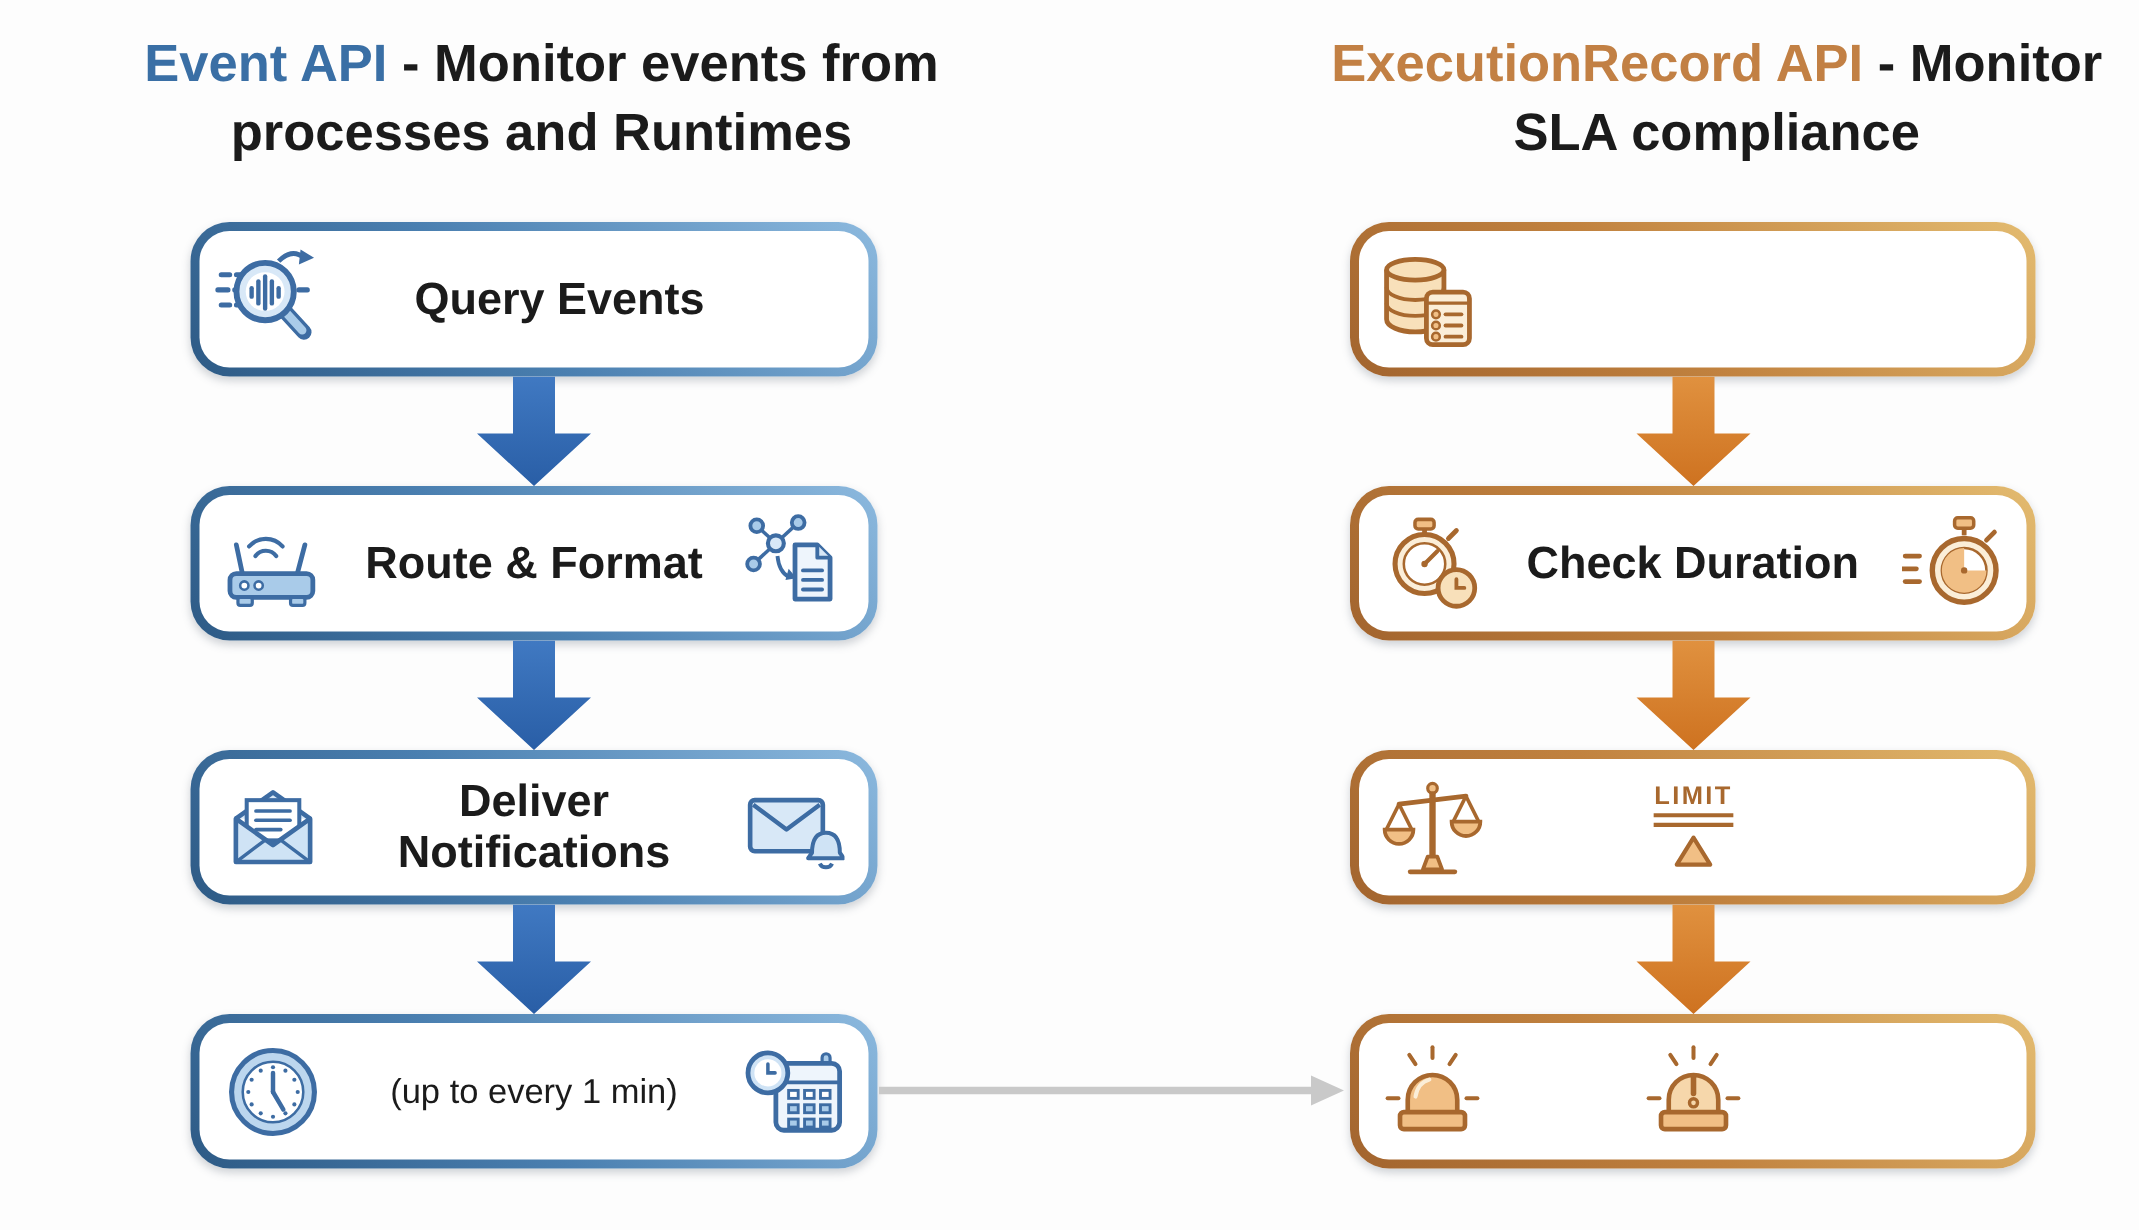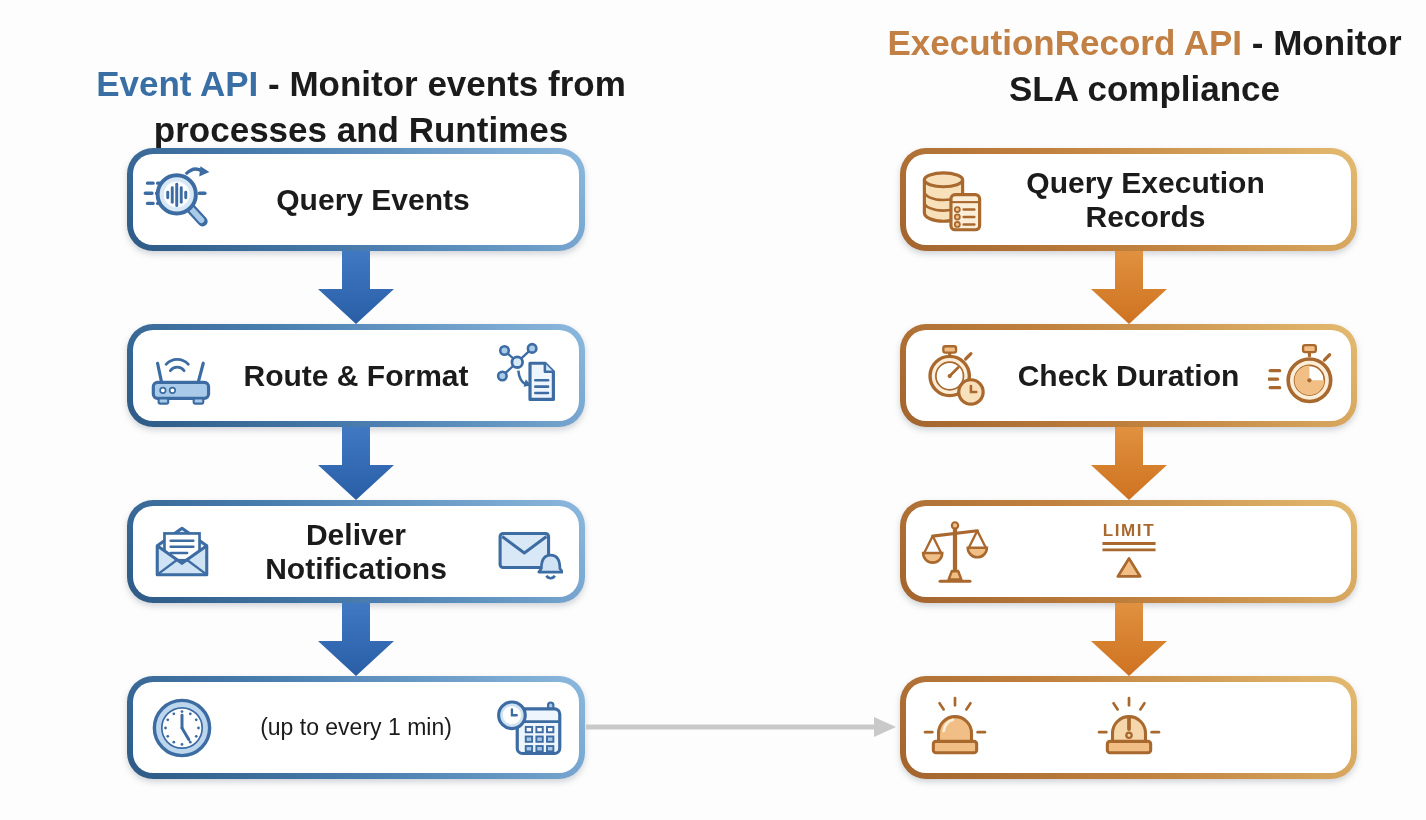--- a/index.html
+++ b/index.html
@@ -2,21 +2,21 @@
 <html><head>
 <meta charset="utf-8">
 <style>
   * { margin:0; padding:0; box-sizing:border-box; }
   html,body { background:#ffffff; }
   body { font-family:"Liberation Sans", sans-serif; color:#1b1b1b; }
 
   .canvas { position:relative; width:1426px; height:820px; background:#fdfdfd; overflow:hidden; }
 
   .title { position:absolute; font-weight:700; font-size:35px; line-height:46px; text-align:center; }
-  .left-title  { left:16px;  top:20px; width:690px;margin-top:41px; }
+  .left-title  { left:16px;  top:20px; width:690px; }
   .right-title { left:872px; top:20px; width:545px; }
   .accent-blue   { color:#3a6fa5; }
   .accent-orange { color:#c28044; }
 
   .column { position:absolute; top:148px; display:flex; flex-direction:column; }
   .left-col  { left:127px; width:458px; }
   .right-col { left:900px; width:457px; }
 
   .box { height:103px; border-radius:26px; padding:6px; box-shadow:0 3px 6px rgba(90,100,115,0.28); }
   .box.blue   { background:linear-gradient(45deg,#2d5a85 0%,#4a7fb0 45%,#8cb9de 100%); }
@@ -254,23 +254,20 @@
               <circle cx="37" cy="48" r="2.4" fill="#f1bf85" stroke="#a8682e" stroke-width="1.6"></circle>
               <circle cx="37" cy="55" r="2.4" fill="#f1bf85" stroke="#a8682e" stroke-width="1.6"></circle>
               <g stroke="#a8682e" stroke-width="2.4" stroke-linecap="round">
                 <line x1="43" y1="41" x2="53" y2="41"></line>
                   <line x1="43" y1="48" x2="53" y2="48"></line>
                   <line x1="43" y1="55" x2="53" y2="55"></line>
               </g>
             </g>
           </svg>
         </span>
-        <div class="label-cell">
-          <div class="step-label">Query Execution Records</div>
-        </div>
         <span class="icon-cell"></span>
       </div>
     </div>
 
     <div class="arrow-cell">
       <svg width="84" height="73" viewBox="0 0 84 73">
           <polygon points="28,0 56,0 56,38 80,38 42,73 4,38 28,38" fill="url(#gradOrange)"></polygon>
         </svg>
     </div>
 

